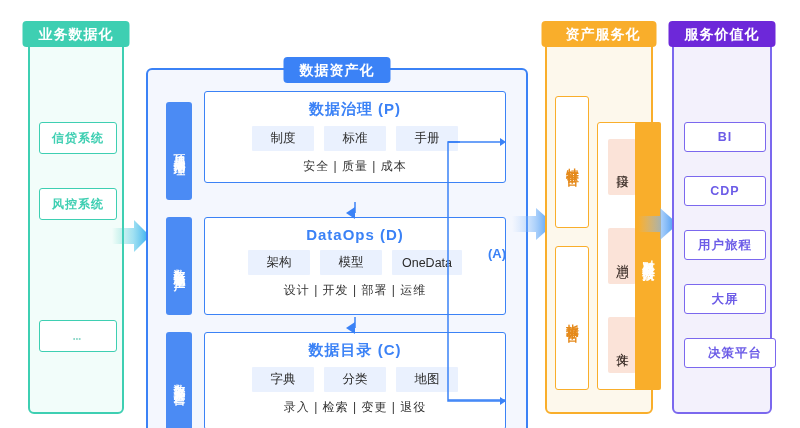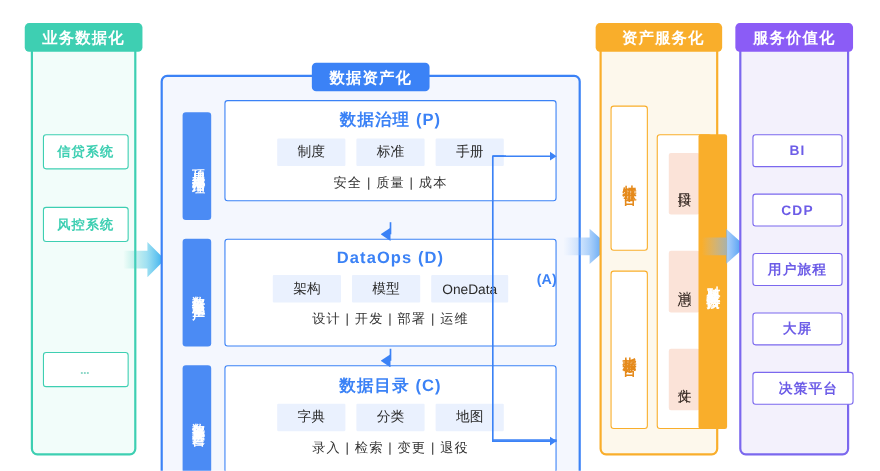--- a/index.html
+++ b/index.html
@@ -78,21 +78,21 @@
   .pink-tag span{writing-mode:vertical-rl;letter-spacing:2px;}
   .orange-bar{
     position:absolute;left:88px;top:88px;width:26px;height:268px;background:#F9AE2B;
     border-radius:2px;display:flex;align-items:center;justify-content:center;
     color:#fff;font-size:12.5px;font-weight:bold;
   }
   .orange-bar span{writing-mode:vertical-rl;letter-spacing:2px;}
 
   
   .c4{left:672px;top:32px;width:100px;height:382px;border:2px solid #7B68EE;background:#f3f1fc;}
-  .c4 .col-title{background:#8b5cf6;}
+  .c4 .col-title{background:#6d28d9;}
   .c4-item{
     position:absolute;left:10px;width:80px;height:28px;
     border:1.5px solid #7B68EE;background:#fff;border-radius:3px;
     color:#6C5CE7;font-size:12.5px;font-weight:bold;
     display:flex;align-items:center;justify-content:center;letter-spacing:1px;
   }
 
   
   .arrow{position:absolute;}
   .alabel{position:absolute;color:#3B82F6;font-size:13px;font-weight:bold;}

